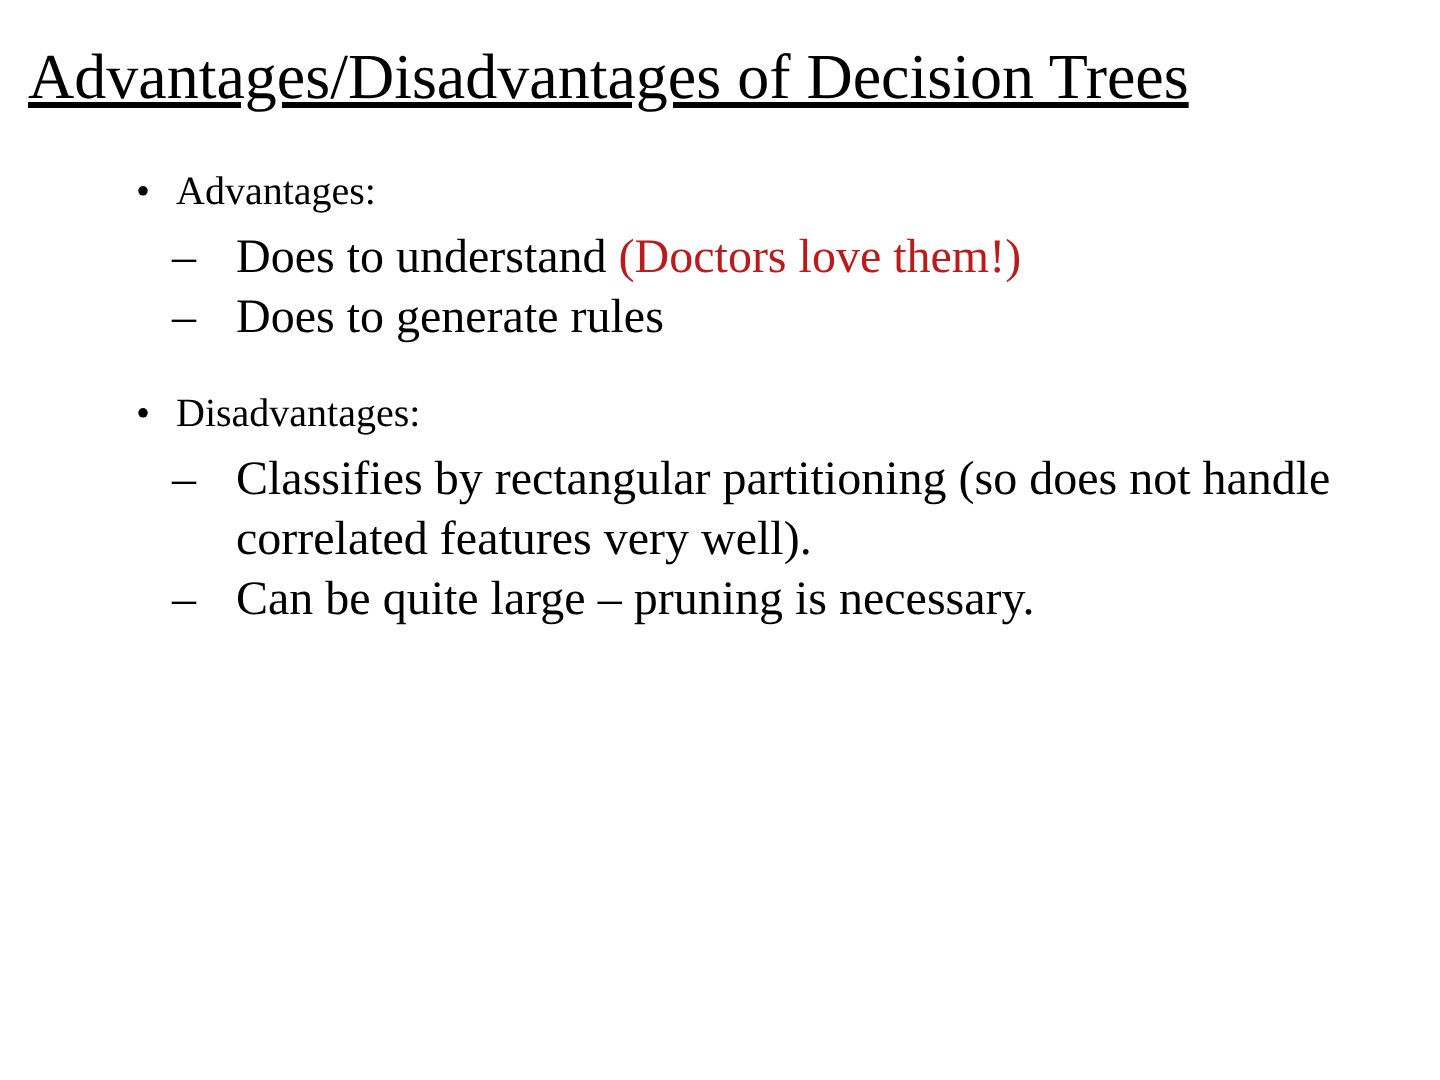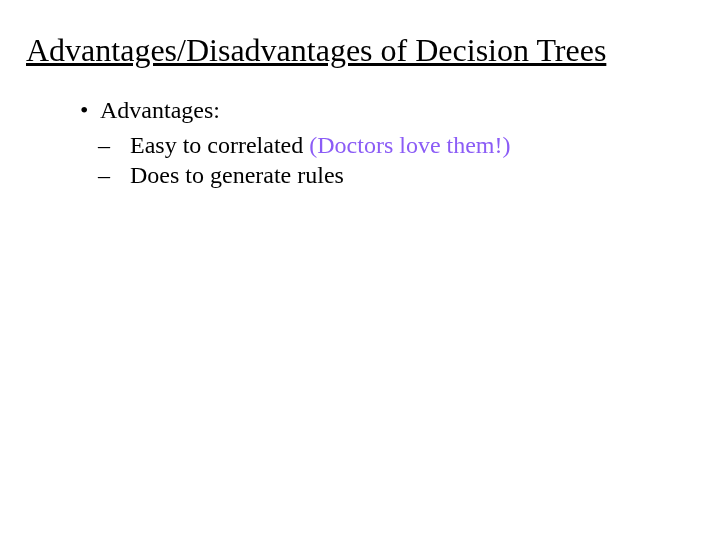--- a/index.html
+++ b/index.html
@@ -8,72 +8,77 @@
     width: 720px;
     height: 540px;
     background: #ffffff;
     font-family: "Times New Roman", Times, serif;
     color: #000000;
   }
   .slide {
     box-sizing: border-box;
     width: 720px;
     height: 540px;
-    padding: 12px;
+    padding: 0;
   }
   .title {
     font-size: 32px;
     text-align: left;
     padding: 20px 14px 4px 14px;
     text-decoration: underline;
     letter-spacing: 0px;
   }
   .content {
     padding: 24px 40px 0 40px;
   }
   .bullet-l1 {
-    font-size: 24px;
+    font-size: 20px;
     margin: 0 0 6px 28px;
   }
   .bullet-l1 .dot {
     display: inline-block;
     width: 20px;
   }
   .sub-group {
     margin: 0 0 22px 62px;
   }
   .bullet-l2 {
     font-size: 24px;
     line-height: 1.25;
   }
   .bullet-l2 .dash {
     display: inline-block;
     width: 16px;
   }
   .gray {
-    color: #8b5cf6;
+    color: #b91c1c;
   }
   .hang {
     padding-left: 16px;
     text-indent: -16px;
   }
 </style>
 </head>
 <body>
 
 <div class="slide">
   <div class="title">Advantages/Disadvantages of Decision Trees</div>
 
   <div class="content">
 
     <div class="bullet-l1">
       <span class="dot">•</span><span>Advantages:</span>
     </div>
     <div class="sub-group">
-      <div class="bullet-l2 hang"><span class="dash">–</span><span>Easy to correlated </span><span class="gray">(Doctors love them!)</span></div>
+      <div class="bullet-l2 hang"><span class="dash">–</span><span>Does to understand </span><span class="gray">(Doctors love them!)</span></div>
       <div class="bullet-l2 hang"><span class="dash">–</span><span>Does to generate rules</span></div>
     </div>
 
+    <div class="bullet-l1">
+      <span class="dot">•</span><span>Disadvantages:</span>
+    </div>
     <div class="sub-group">
+      <div class="bullet-l2 hang"><span class="dash">–</span><span>Classifies by rectangular partitioning (so does not handle correlated features very well).</span></div>
+      <div class="bullet-l2 hang"><span class="dash">–</span><span>Can be quite large – pruning is necessary.</span></div>
     </div>
 
   </div>
 </div>
 
 </body></html>

